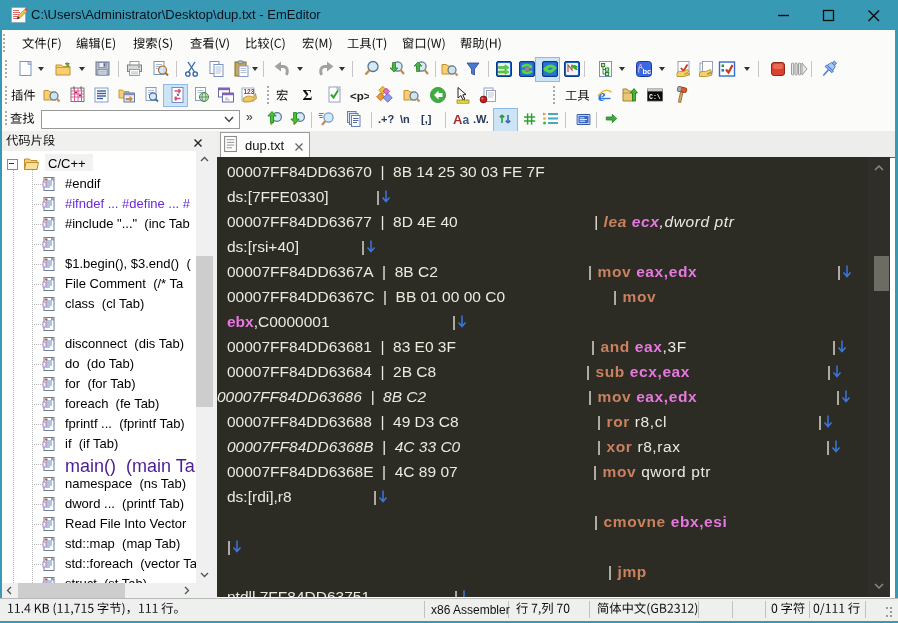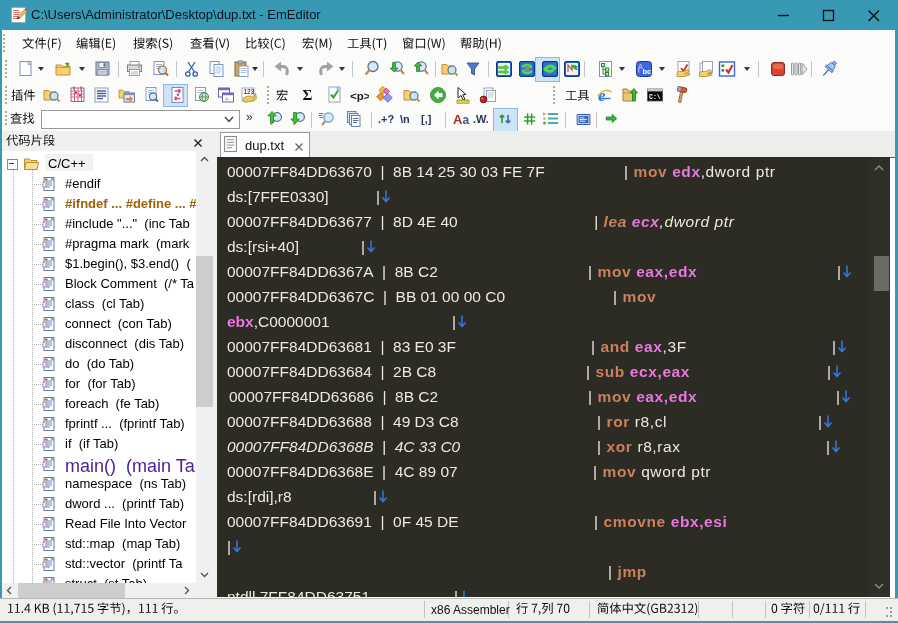--- a/index.html
+++ b/index.html
@@ -522,21 +522,21 @@
         <path d="M9.5 1.5 L12 4 L9.5 4 Z" fill="#aebad0" stroke="#6b7b9b" stroke-width="0.6"></path>
         <g stroke="#6888b8" stroke-width="1">
           <line x1="4" y1="5" x2="10" y2="5"></line>
           <line x1="4" y1="7" x2="10" y2="7"></line>
           <line x1="4" y1="9" x2="10" y2="9"></line>
           <line x1="4" y1="11" x2="8" y2="11"></line>
         </g>
         <rect x="1" y="6" width="3" height="5" fill="#f4f0f8" stroke="#9a6ab0" stroke-width="0.7"></rect>
         <rect x="3" y="2.5" width="2.5" height="2" fill="#c85a3a"></rect>
       </svg></div>
-    <div style="position:absolute;left:63px;top:45px;width:200px;height:18px;font-size:13px;color:#a16207;white-space:pre;font-weight:bold;">#ifndef ... #define ... #</div>
+    <div style="position:absolute;left:63px;top:45px;width:200px;height:18px;font-size:13px;color:#6d28d9;white-space:pre;">#ifndef ... #define ... #</div>
     <div style="position:absolute;left:30px;top:73px;width:11px;height:1px;background-image:repeating-linear-gradient(90deg,#b5b5b5 0 1px,transparent 1px 2px);"></div>
     <div style="position:absolute;left:40px;top:65px;"><svg width="15" height="16" viewBox="0 0 15 16">
         <rect x="2" y="1.5" width="10" height="13" fill="#fff" stroke="#6b7b9b" stroke-width="1"></rect>
         <path d="M9.5 1.5 L12 4 L9.5 4 Z" fill="#aebad0" stroke="#6b7b9b" stroke-width="0.6"></path>
         <g stroke="#6888b8" stroke-width="1">
           <line x1="4" y1="5" x2="10" y2="5"></line>
           <line x1="4" y1="7" x2="10" y2="7"></line>
           <line x1="4" y1="9" x2="10" y2="9"></line>
           <line x1="4" y1="11" x2="8" y2="11"></line>
         </g>
@@ -550,21 +550,20 @@
         <path d="M9.5 1.5 L12 4 L9.5 4 Z" fill="#aebad0" stroke="#6b7b9b" stroke-width="0.6"></path>
         <g stroke="#6888b8" stroke-width="1">
           <line x1="4" y1="5" x2="10" y2="5"></line>
           <line x1="4" y1="7" x2="10" y2="7"></line>
           <line x1="4" y1="9" x2="10" y2="9"></line>
           <line x1="4" y1="11" x2="8" y2="11"></line>
         </g>
         <rect x="1" y="6" width="3" height="5" fill="#f4f0f8" stroke="#9a6ab0" stroke-width="0.7"></rect>
         <rect x="3" y="2.5" width="2.5" height="2" fill="#c85a3a"></rect>
       </svg></div>
-    <div style="position:absolute;left:63px;top:85px;width:200px;height:18px;font-size:13px;color:#000;white-space:pre;">#pragma mark  (mark</div>
     <div style="position:absolute;left:30px;top:113px;width:11px;height:1px;background-image:repeating-linear-gradient(90deg,#b5b5b5 0 1px,transparent 1px 2px);"></div>
     <div style="position:absolute;left:40px;top:105px;"><svg width="15" height="16" viewBox="0 0 15 16">
         <rect x="2" y="1.5" width="10" height="13" fill="#fff" stroke="#6b7b9b" stroke-width="1"></rect>
         <path d="M9.5 1.5 L12 4 L9.5 4 Z" fill="#aebad0" stroke="#6b7b9b" stroke-width="0.6"></path>
         <g stroke="#6888b8" stroke-width="1">
           <line x1="4" y1="5" x2="10" y2="5"></line>
           <line x1="4" y1="7" x2="10" y2="7"></line>
           <line x1="4" y1="9" x2="10" y2="9"></line>
           <line x1="4" y1="11" x2="8" y2="11"></line>
         </g>
@@ -578,21 +577,21 @@
         <path d="M9.5 1.5 L12 4 L9.5 4 Z" fill="#aebad0" stroke="#6b7b9b" stroke-width="0.6"></path>
         <g stroke="#6888b8" stroke-width="1">
           <line x1="4" y1="5" x2="10" y2="5"></line>
           <line x1="4" y1="7" x2="10" y2="7"></line>
           <line x1="4" y1="9" x2="10" y2="9"></line>
           <line x1="4" y1="11" x2="8" y2="11"></line>
         </g>
         <rect x="1" y="6" width="3" height="5" fill="#f4f0f8" stroke="#9a6ab0" stroke-width="0.7"></rect>
         <rect x="3" y="2.5" width="2.5" height="2" fill="#c85a3a"></rect>
       </svg></div>
-    <div style="position:absolute;left:63px;top:125px;width:200px;height:18px;font-size:13px;color:#000;white-space:pre;">Block Comment  (/* Ta</div>
+    <div style="position:absolute;left:63px;top:125px;width:200px;height:18px;font-size:13px;color:#000;white-space:pre;">File Comment  (/* Ta</div>
     <div style="position:absolute;left:30px;top:153px;width:11px;height:1px;background-image:repeating-linear-gradient(90deg,#b5b5b5 0 1px,transparent 1px 2px);"></div>
     <div style="position:absolute;left:40px;top:145px;"><svg width="15" height="16" viewBox="0 0 15 16">
         <rect x="2" y="1.5" width="10" height="13" fill="#fff" stroke="#6b7b9b" stroke-width="1"></rect>
         <path d="M9.5 1.5 L12 4 L9.5 4 Z" fill="#aebad0" stroke="#6b7b9b" stroke-width="0.6"></path>
         <g stroke="#6888b8" stroke-width="1">
           <line x1="4" y1="5" x2="10" y2="5"></line>
           <line x1="4" y1="7" x2="10" y2="7"></line>
           <line x1="4" y1="9" x2="10" y2="9"></line>
           <line x1="4" y1="11" x2="8" y2="11"></line>
         </g>
@@ -606,21 +605,20 @@
         <path d="M9.5 1.5 L12 4 L9.5 4 Z" fill="#aebad0" stroke="#6b7b9b" stroke-width="0.6"></path>
         <g stroke="#6888b8" stroke-width="1">
           <line x1="4" y1="5" x2="10" y2="5"></line>
           <line x1="4" y1="7" x2="10" y2="7"></line>
           <line x1="4" y1="9" x2="10" y2="9"></line>
           <line x1="4" y1="11" x2="8" y2="11"></line>
         </g>
         <rect x="1" y="6" width="3" height="5" fill="#f4f0f8" stroke="#9a6ab0" stroke-width="0.7"></rect>
         <rect x="3" y="2.5" width="2.5" height="2" fill="#c85a3a"></rect>
       </svg></div>
-    <div style="position:absolute;left:63px;top:165px;width:200px;height:18px;font-size:13px;color:#000;white-space:pre;">connect  (con Tab)</div>
     <div style="position:absolute;left:30px;top:193px;width:11px;height:1px;background-image:repeating-linear-gradient(90deg,#b5b5b5 0 1px,transparent 1px 2px);"></div>
     <div style="position:absolute;left:40px;top:185px;"><svg width="15" height="16" viewBox="0 0 15 16">
         <rect x="2" y="1.5" width="10" height="13" fill="#fff" stroke="#6b7b9b" stroke-width="1"></rect>
         <path d="M9.5 1.5 L12 4 L9.5 4 Z" fill="#aebad0" stroke="#6b7b9b" stroke-width="0.6"></path>
         <g stroke="#6888b8" stroke-width="1">
           <line x1="4" y1="5" x2="10" y2="5"></line>
           <line x1="4" y1="7" x2="10" y2="7"></line>
           <line x1="4" y1="9" x2="10" y2="9"></line>
           <line x1="4" y1="11" x2="8" y2="11"></line>
         </g>
@@ -774,21 +772,21 @@
         <path d="M9.5 1.5 L12 4 L9.5 4 Z" fill="#aebad0" stroke="#6b7b9b" stroke-width="0.6"></path>
         <g stroke="#6888b8" stroke-width="1">
           <line x1="4" y1="5" x2="10" y2="5"></line>
           <line x1="4" y1="7" x2="10" y2="7"></line>
           <line x1="4" y1="9" x2="10" y2="9"></line>
           <line x1="4" y1="11" x2="8" y2="11"></line>
         </g>
         <rect x="1" y="6" width="3" height="5" fill="#f4f0f8" stroke="#9a6ab0" stroke-width="0.7"></rect>
         <rect x="3" y="2.5" width="2.5" height="2" fill="#c85a3a"></rect>
       </svg></div>
-    <div style="position:absolute;left:63px;top:405px;width:200px;height:18px;font-size:13px;color:#000;white-space:pre;">std::vector  (printf Ta</div>
+    <div style="position:absolute;left:63px;top:405px;width:200px;height:18px;font-size:13px;color:#000;white-space:pre;">std::foreach  (vector Ta</div>
     <div style="position:absolute;left:40px;top:425px;"><svg width="15" height="16" viewBox="0 0 15 16">
         <rect x="2" y="1.5" width="10" height="13" fill="#fff" stroke="#6b7b9b" stroke-width="1"></rect>
         <path d="M9.5 1.5 L12 4 L9.5 4 Z" fill="#aebad0" stroke="#6b7b9b" stroke-width="0.6"></path>
         <g stroke="#6888b8" stroke-width="1">
           <line x1="4" y1="5" x2="10" y2="5"></line>
           <line x1="4" y1="7" x2="10" y2="7"></line>
           <line x1="4" y1="9" x2="10" y2="9"></line>
           <line x1="4" y1="11" x2="8" y2="11"></line>
         </g>
         <rect x="1" y="6" width="3" height="5" fill="#f4f0f8" stroke="#9a6ab0" stroke-width="0.7"></rect>
@@ -824,21 +822,20 @@
         <line x1="3.5" y1="9" x2="10.5" y2="9"></line>
         <line x1="3.5" y1="11.5" x2="8.5" y2="11.5"></line>
       </g>
     </svg></div>
 <div style="position:absolute;left:245px;top:138px;width:50px;height:16px;font-size:13px;color:#111;">dup.txt</div>
 <div style="position:absolute;left:293px;top:139px;width:12px;height:12px;"><svg width="12" height="12" viewBox="0 0 12 12">
       <path d="M2.5 2.5 L9.5 9.5 M9.5 2.5 L2.5 9.5" stroke="#666" stroke-width="1.3"></path>
     </svg></div>
 <div style="position:absolute;left:217px;top:157px;width:673px;height:440px;background:#2c2b24;overflow:hidden;">
     <div class="erow" style="left:10px;top:2px;">00007FF84DD63670&nbsp; |&nbsp; 8B 14 25 30 03 FE 7F</div>
-    <div class="erow ds" style="left:407px;top:2px;">| <span class="mn">mov</span> <span class="rg">edx</span>,dword ptr</div>
     <div class="erow" style="left:10px;top:27px;">ds:[7FFE0330]</div>
     <div class="erow" style="left:159px;top:27px;">|<svg width="10" height="15" viewBox="0 0 10 15" style="vertical-align:-2px;margin-left:1px">
         <path d="M5 1.5 L5 12 M1.5 8.5 L5 12.5 L8.5 8.5" stroke="#3b76dd" stroke-width="1.5" fill="none"></path>
       </svg></div>
     <div class="erow" style="left:10px;top:52px;">00007FF84DD63677&nbsp; |&nbsp; 8D 4E 40</div>
     <div class="erow ds" style="left:377px;top:52px;font-style:italic;">| <span class="mn">lea</span> <span class="rg">ecx</span>,dword ptr</div>
     <div class="erow" style="left:10px;top:77px;">ds:[rsi+40]</div>
     <div class="erow" style="left:144px;top:77px;">|<svg width="10" height="15" viewBox="0 0 10 15" style="vertical-align:-2px;margin-left:1px">
         <path d="M5 1.5 L5 12 M1.5 8.5 L5 12.5 L8.5 8.5" stroke="#3b76dd" stroke-width="1.5" fill="none"></path>
       </svg></div>
@@ -856,42 +853,41 @@
     <div class="erow" style="left:10px;top:177px;">00007FF84DD63681&nbsp; |&nbsp; 83 E0 3F</div>
     <div class="erow ds" style="left:374px;top:177px;">| <span class="mn">and</span> <span class="rg">eax</span>,3F</div>
     <div class="erow" style="left:615px;top:177px;">|<svg width="10" height="15" viewBox="0 0 10 15" style="vertical-align:-2px;margin-left:1px">
         <path d="M5 1.5 L5 12 M1.5 8.5 L5 12.5 L8.5 8.5" stroke="#3b76dd" stroke-width="1.5" fill="none"></path>
       </svg></div>
     <div class="erow" style="left:10px;top:202px;">00007FF84DD63684&nbsp; |&nbsp; 2B C8</div>
     <div class="erow ds" style="left:369px;top:202px;">| <span class="mn">sub</span> <span class="rg">ecx,eax</span></div>
     <div class="erow" style="left:610px;top:202px;">|<svg width="10" height="15" viewBox="0 0 10 15" style="vertical-align:-2px;margin-left:1px">
         <path d="M5 1.5 L5 12 M1.5 8.5 L5 12.5 L8.5 8.5" stroke="#3b76dd" stroke-width="1.5" fill="none"></path>
       </svg></div>
-    <div class="erow" style="left:12px;top:227px;">00007FF84DD63686&nbsp; |&nbsp; 8B C2</div>
+    <div class="erow" style="left:0;top:227px;font-style:italic;">00007FF84DD63686&nbsp; |&nbsp; 8B C2</div>
     <div class="erow ds" style="left:371px;top:227px;">| <span class="mn">mov</span> <span class="rg">eax,edx</span></div>
     <div class="erow" style="left:619px;top:227px;">|<svg width="10" height="15" viewBox="0 0 10 15" style="vertical-align:-2px;margin-left:1px">
         <path d="M5 1.5 L5 12 M1.5 8.5 L5 12.5 L8.5 8.5" stroke="#3b76dd" stroke-width="1.5" fill="none"></path>
       </svg></div>
     <div class="erow" style="left:10px;top:252px;">00007FF84DD63688&nbsp; |&nbsp; 49 D3 C8</div>
     <div class="erow ds" style="left:380px;top:252px;">| <span class="mn">ror</span> r8,cl</div>
     <div class="erow" style="left:601px;top:252px;">|<svg width="10" height="15" viewBox="0 0 10 15" style="vertical-align:-2px;margin-left:1px">
         <path d="M5 1.5 L5 12 M1.5 8.5 L5 12.5 L8.5 8.5" stroke="#3b76dd" stroke-width="1.5" fill="none"></path>
       </svg></div>
     <div class="erow" style="left:10px;top:277px;font-style:italic;">00007FF84DD6368B&nbsp; |&nbsp; 4C 33 C0</div>
     <div class="erow ds" style="left:380px;top:277px;">| <span class="mn">xor</span> r8,rax</div>
     <div class="erow" style="left:609px;top:277px;">|<svg width="10" height="15" viewBox="0 0 10 15" style="vertical-align:-2px;margin-left:1px">
         <path d="M5 1.5 L5 12 M1.5 8.5 L5 12.5 L8.5 8.5" stroke="#3b76dd" stroke-width="1.5" fill="none"></path>
       </svg></div>
     <div class="erow" style="left:10px;top:302px;">00007FF84DD6368E&nbsp; |&nbsp; 4C 89 07</div>
     <div class="erow ds" style="left:376px;top:302px;">| <span class="mn">mov</span> qword ptr</div>
     <div class="erow" style="left:10px;top:327px;">ds:[rdi],r8</div>
     <div class="erow" style="left:156px;top:327px;">|<svg width="10" height="15" viewBox="0 0 10 15" style="vertical-align:-2px;margin-left:1px">
         <path d="M5 1.5 L5 12 M1.5 8.5 L5 12.5 L8.5 8.5" stroke="#3b76dd" stroke-width="1.5" fill="none"></path>
       </svg></div>
-    <div class="erow" style="left:10px;top:352px;">00007FF84DD63691&nbsp; |&nbsp; 0F 45 DE</div>
     <div class="erow ds" style="left:377px;top:352px;">| <span class="mn">cmovne</span> <span class="rg">ebx,esi</span></div>
     <div class="erow" style="left:10px;top:377px;">|<svg width="10" height="15" viewBox="0 0 10 15" style="vertical-align:-2px;margin-left:1px">
         <path d="M5 1.5 L5 12 M1.5 8.5 L5 12.5 L8.5 8.5" stroke="#3b76dd" stroke-width="1.5" fill="none"></path>
       </svg></div>
     <div class="erow ds" style="left:391px;top:402px;">| <span class="mn">jmp</span></div>
     <div class="erow" style="left:10px;top:427px;">ntdll.7FF84DD63751</div>
     <div class="erow" style="left:237px;top:427px;">|<svg width="10" height="15" viewBox="0 0 10 15" style="vertical-align:-2px;margin-left:1px">
         <path d="M5 1.5 L5 12 M1.5 8.5 L5 12.5 L8.5 8.5" stroke="#3b76dd" stroke-width="1.5" fill="none"></path>
       </svg></div>
     <div style="position:absolute;left:651px;top:0;width:22px;height:440px;background:#2f2e28;"></div>

